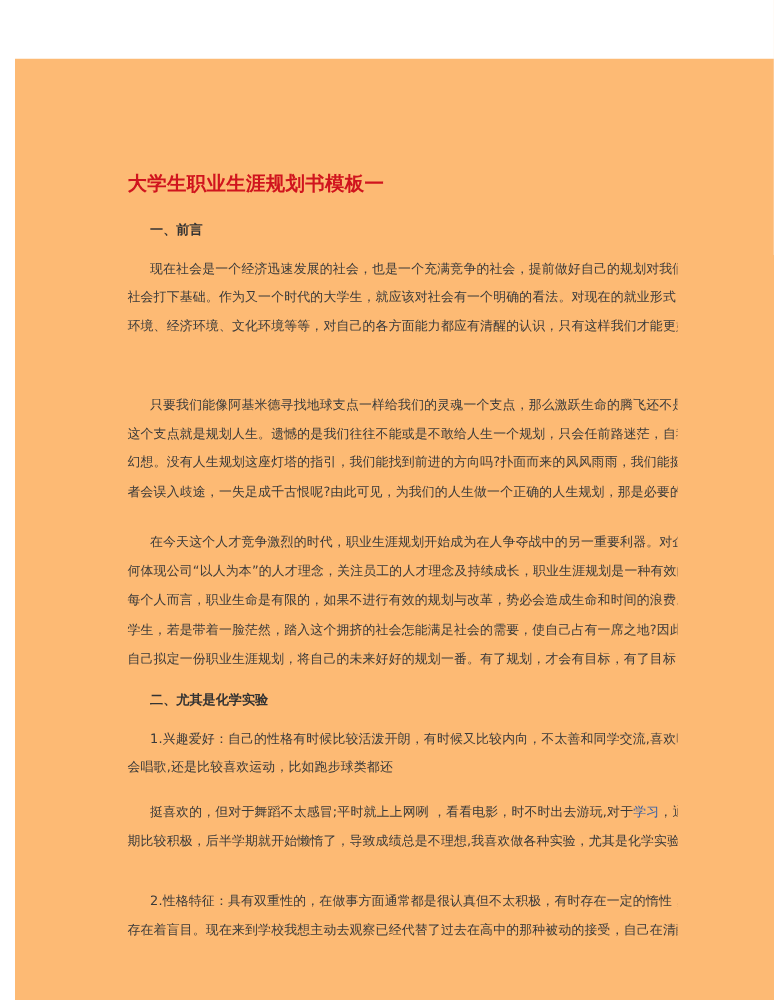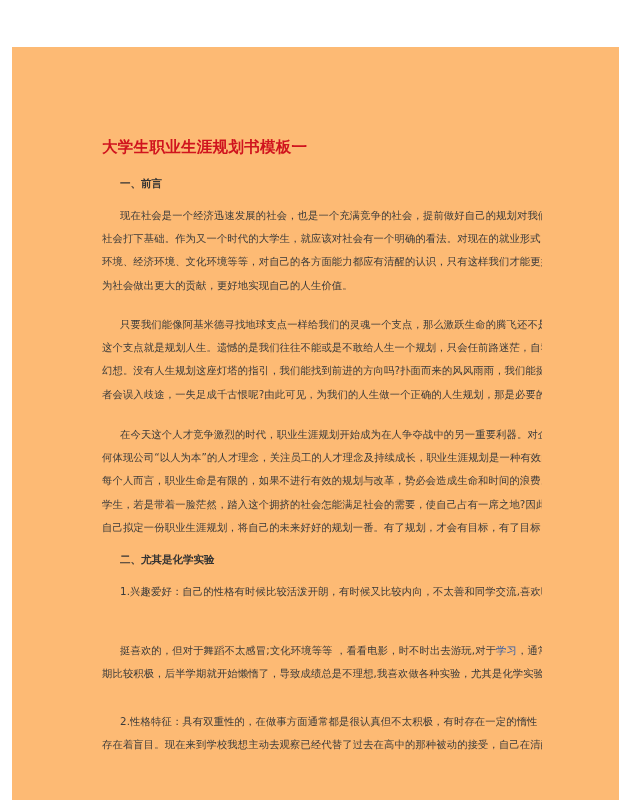--- a/index.html
+++ b/index.html
@@ -22,21 +22,20 @@
 <div class="page">
 
   <div class="title">大学生职业生涯规划书模板一</div>
 
   <div class="heading" style="top:130px;text-align:center;">一、前言</div>
 
   <div class="para" style="top:157px;">
     <span class="line first">现在社会是一个经济迅速发展的社会，也是一个充满竞争的社会，提前做好自己的规划对我们更好地适应</span>
     <span class="line">社会打下基础。作为又一个时代的大学生，就应该对社会有一个明确的看法。对现在的就业形式，社会的政治</span>
     <span class="line">环境、经济环境、文化环境等等，对自己的各方面能力都应有清醒的认识，只有这样我们才能更好适应社会，</span>
-    <span class="line">为社会做出更大的贡献，更好地实现自己的人生价值。</span>
   </div>
 
   <div class="para" style="top:266px;">
     <span class="line first">只要我们能像阿基米德寻找地球支点一样给我们的灵魂一个支点，那么激跃生命的腾飞还不是易如反掌吗?</span>
     <span class="line">这个支点就是规划人生。遗憾的是我们往往不能或是不敢给人生一个规划，只会任前路迷茫，自我哀悼，自我</span>
     <span class="line">幻想。没有人生规划这座灯塔的指引，我们能找到前进的方向吗?扑面而来的风风雨雨，我们能挺得过去吗?或</span>
     <span class="line">者会误入歧途，一失足成千古恨呢?由此可见，为我们的人生做一个正确的人生规划，那是必要的!</span>
   </div>
 
   <div class="para" style="top:376px;">
@@ -44,24 +43,25 @@
     <span class="line">何体现公司“以人为本”的人才理念，关注员工的人才理念及持续成长，职业生涯规划是一种有效的手段;而对</span>
     <span class="line">每个人而言，职业生命是有限的，如果不进行有效的规划与改革，势必会造成生命和时间的浪费。作为当代大</span>
     <span class="line">学生，若是带着一脸茫然，踏入这个拥挤的社会怎能满足社会的需要，使自己占有一席之地?因此，我试着为</span>
     <span class="line">自己拟定一份职业生涯规划，将自己的未来好好的规划一番。有了规划，才会有目标，有了目标，就会有动力。</span>
   </div>
 
   <div class="heading" style="top:506px;">二、尤其是化学实验</div>
 
   <div class="para" style="top:533px;">
     <span class="line first">1.兴趣爱好：自己的性格有时候比较活泼开朗，有时候又比较内向，不太善和同学交流,喜欢听歌，但不</span>
+    <span class="line">会唱歌,还是比较喜欢运动，比如跑步球类都还</span>
   </div>
 
   <div class="para" style="top:592px;">
-    <span class="line first"><span>挺喜欢的，但对于舞蹈不太感冒;文化环境等等 ，看看电影，时不时出去游玩,对于</span><span class="link">学习</span><span>，通常是前半学</span></span>
+    <span class="line first"><span>挺喜欢的，但对于舞蹈不太感冒;平时就上上网咧 ，看看电影，时不时出去游玩,对于</span><span class="link">学习</span><span>，通常是前半学</span></span>
     <span class="line">期比较积极，后半学期就开始懒惰了，导致成绩总是不理想,我喜欢做各种实验，尤其是化学实验。</span>
   </div>
 
   <div class="para" style="top:663px;">
     <span class="line first">2.性格特征：具有双重性的，在做事方面通常都是很认真但不太积极，有时存在一定的惰性，在理智中又</span>
     <span class="line">存在着盲目。现在来到学校我想主动去观察已经代替了过去在高中的那种被动的接受，自己在清醒的面对现实</span>
   </div>
 
 </div>
 

